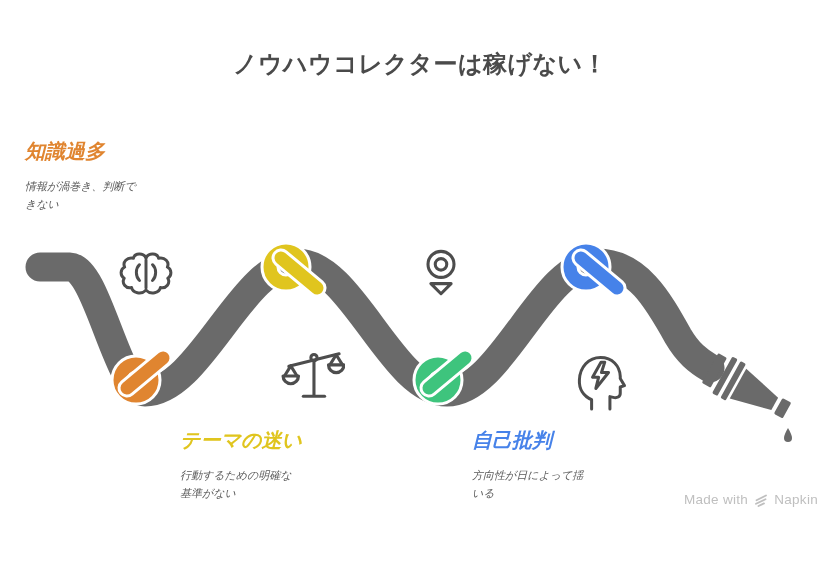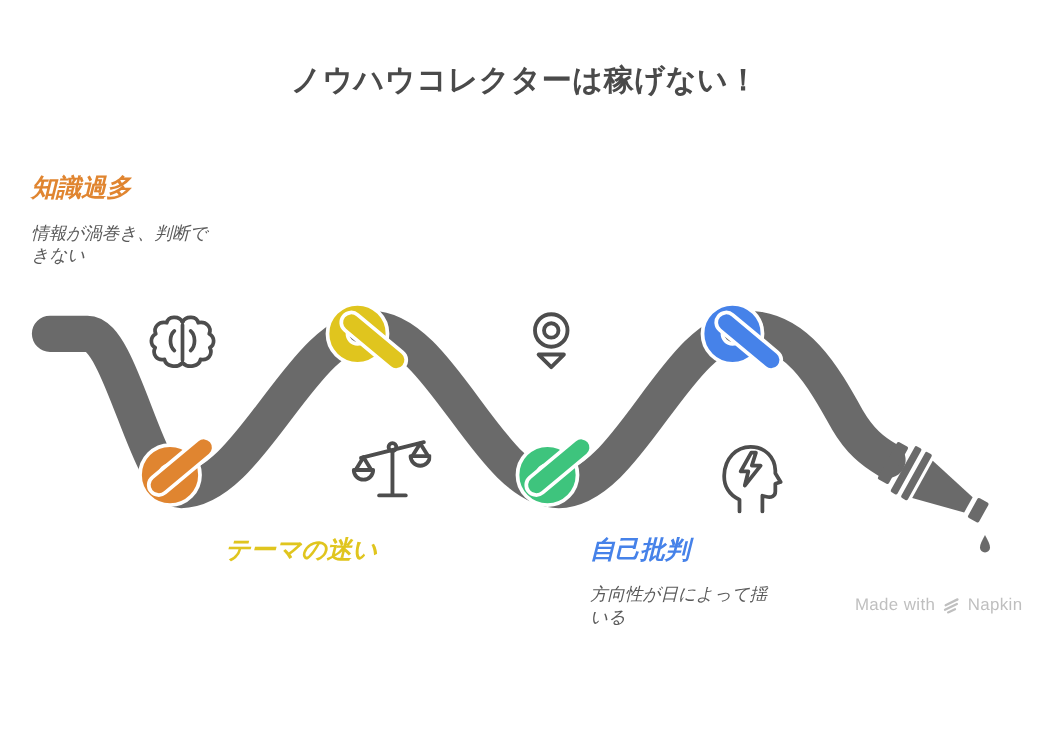--- a/index.html
+++ b/index.html
@@ -6,37 +6,37 @@
   .canvas{
     position:relative;width:840px;height:507px;background:#ffffff;overflow:hidden;
     font-family:"Liberation Sans","DejaVu Sans",sans-serif;
   }
   .main-title{
     position:absolute;left:0;right:0;top:48px;text-align:center;
     font-size:24px;font-weight:700;letter-spacing:.5px;color:var(--color-title_text);
   }
   .item{position:absolute;width:240px;text-align:left;font-style:italic;}
   .item-title{font-size:20px;font-weight:700;margin:0 0 15px 0;line-height:22px;}
-  .item-desc{font-size:14px;line-height:18px;color:var(--color-body_text);white-space:pre-line;margin:0;}
+  .item-desc{font-size:11px;line-height:18px;color:var(--color-body_text);white-space:pre-line;margin:0;}
   .item[data-idx="0"] .item-title{color:var(--item-0);}
   .item[data-idx="1"] .item-title{color:var(--item-1);}
   .item[data-idx="2"] .item-title{color:var(--item-2);}
   .item[data-idx="3"] .item-title{color:var(--item-3);}
   .icon{position:absolute;}
   .icon path,.icon circle,.icon line,.icon rect{
     fill:none;stroke:var(--color-icon_stroke);stroke-width:3.2;stroke-linecap:round;stroke-linejoin:round;
   }
   .rope-svg{position:absolute;left:0;top:0;}
   .rope{fill:none;stroke:var(--color-rope);stroke-width:29;stroke-linecap:round;}
   .halo{fill:none;stroke:#ffffff;stroke-width:19;stroke-linecap:round;}
   .strand{fill:none;stroke-width:13;stroke-linecap:round;}
   .k0{stroke:var(--item-0);} .k1{stroke:var(--item-1);} .k2{stroke:var(--item-2);} .k3{stroke:var(--item-3);}
   .nozzle{fill:var(--color-rope);}
   .watermark{
-    position:absolute;right:22px;bottom:16px;display:flex;align-items:center;gap:6px;
+    position:absolute;right:22px;bottom:0;display:flex;align-items:center;gap:6px;
     font-size:13.5px;letter-spacing:.3px;color:var(--color-watermark);
   }
   .napkin-logo line{stroke:var(--color-watermark);stroke-width:1.8;stroke-linecap:round;}
 </style>
 </head>
 <body>
 
 <div class="canvas">
 
   <div class="main-title">ノウハウコレクターは稼げない！</div>
@@ -90,20 +90,22 @@
 
   <div class="item" data-idx="0" style="left:25px;top:140px;">
     <div class="item-title">知識過多</div>
     <p class="item-desc">情報が渦巻き、判断で
 きない</p>
   </div>
 
 
   <div class="item" data-idx="2" style="left:180px;top:429px;">
     <div class="item-title">テーマの迷い</div>
+    <p class="item-desc">行動するための明確な
+基準がない</p>
   </div>
 
   <div class="item" data-idx="3" style="left:472px;top:429px;">
     <div class="item-title">自己批判</div>
     <p class="item-desc">方向性が日によって揺
 いる</p>
   </div>
 
   <svg class="icon" style="left:118px;top:248px;" width="56" height="52" viewBox="0 0 60 56">
     <path d="M30 10.5 C27 4.5 17.5 5.5 16.5 11 C9.5 9.5 4.5 15 7 20.5 C2 23 2 30 6.5 32.5 C3.5 38 8 44 14.5 42.5 C15.5 48.5 25 50.5 30 45.5"></path>

